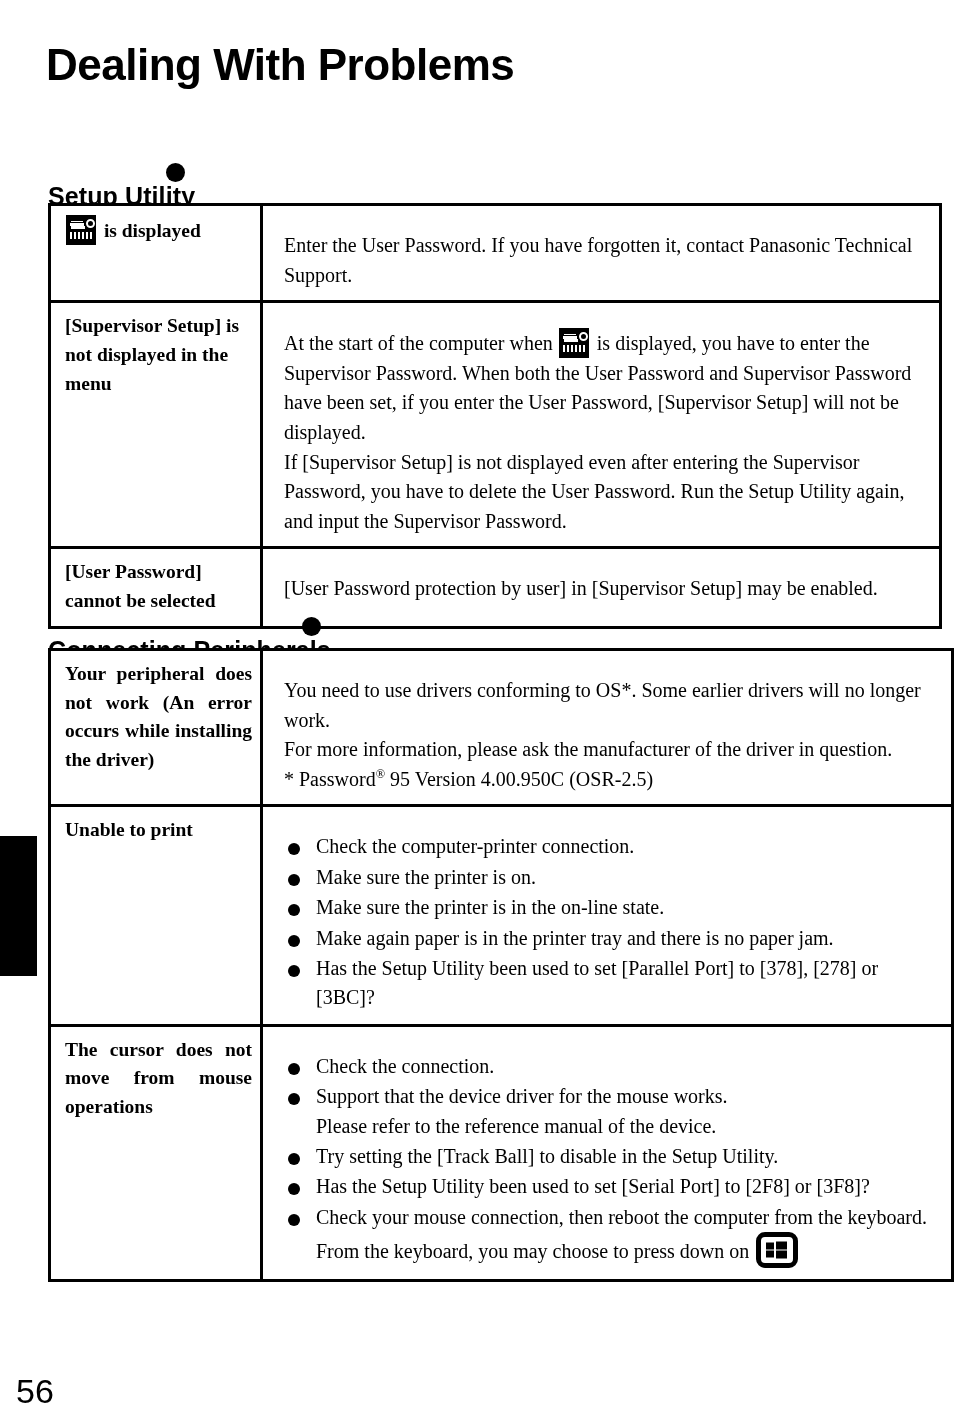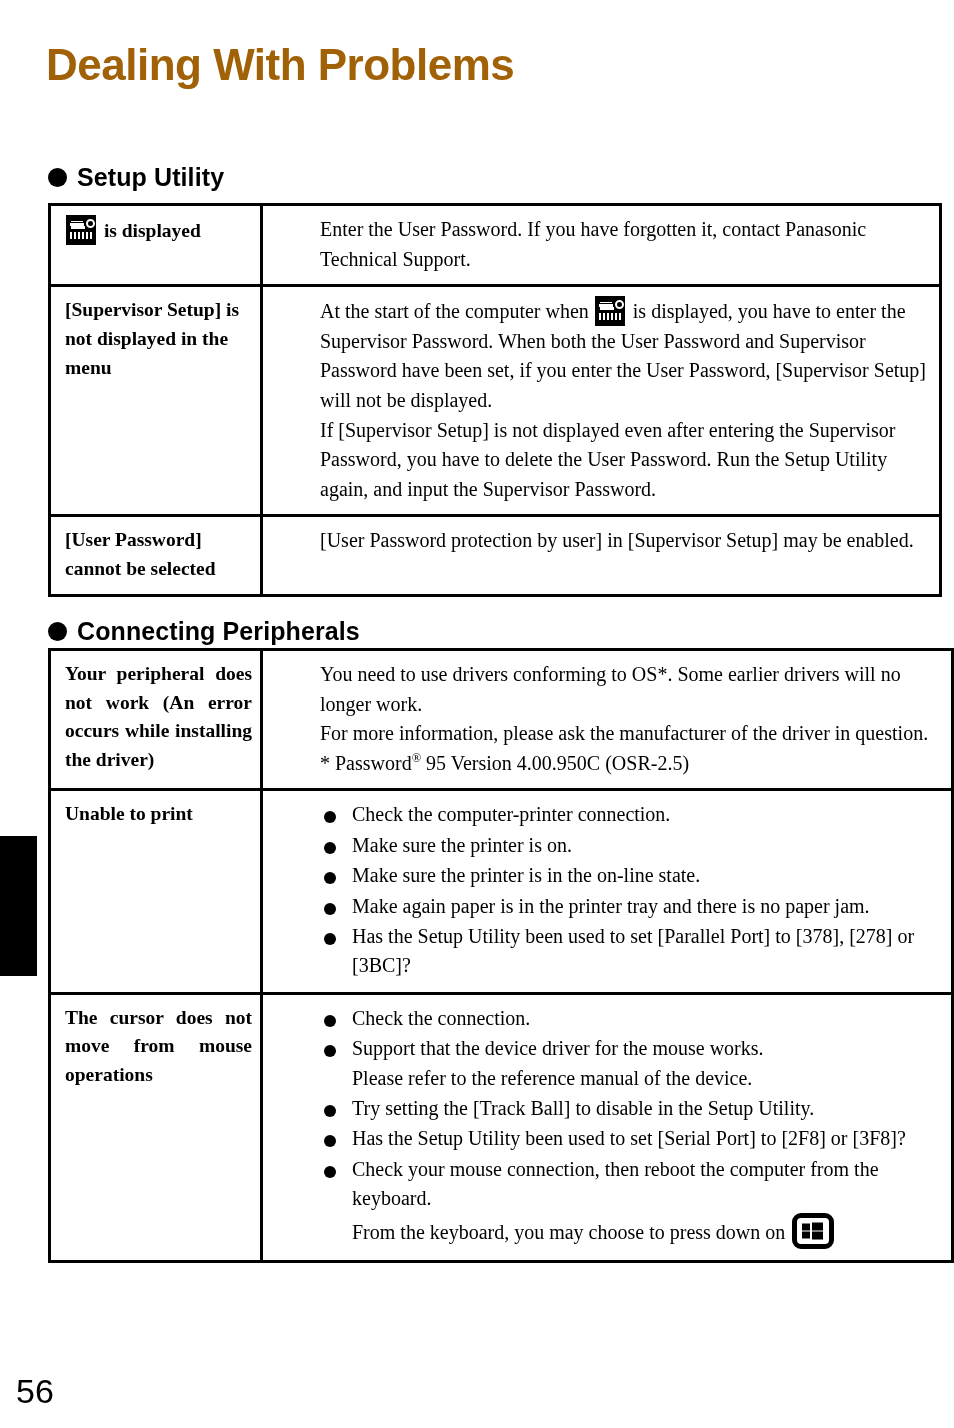--- a/index.html
+++ b/index.html
@@ -35,32 +35,33 @@
   
   .page-title {
     position: absolute;
     left: 46px;
     top: 42px;
     font-family: "Liberation Sans", "DejaVu Sans", sans-serif;
     font-weight: bold;
     font-size: 44px;
     letter-spacing: -0.5px;
     line-height: 1.05;
-    color: #a16207;
+    color: #000000;
   }
 
   
   .section-header {
     position: absolute;
     display: flex;
-    align-items: center;
+    align-items: flex-end;
     font-family: "Liberation Sans", "DejaVu Sans", sans-serif;
     font-weight: bold;
     font-size: 25px;
     letter-spacing: 0.1px;
+    flex-direction: column;
   }
   .section-header .dot {
     width: 19px;
     height: 19px;
     border-radius: 50%;
     background: #000;
     margin-right: 10px;
     flex: 0 0 auto;
   }
   #sec-setup { left: 48px; top: 163px; }
@@ -91,24 +92,23 @@
     padding: 9px 8px 10px 14px;
     font-weight: bold;
     font-size: 19.5px;
     line-height: 1.47;
   }
   .tcell-label.justify { text-align: justify; text-align-last: left; }
 
   .tcell-body {
     flex: 1 1 auto;
     box-sizing: border-box;
-    padding: 9px 12px 10px 21px;
+    padding: 25px 12px 10px 21px;
     font-size: 20px;
     line-height: 1.48;
-    margin-left: 36px;
   }
 
   .cellline { white-space: normal; }
 
   
   .blist { margin: 0; padding: 0; list-style: none; }
   .blist > li {
     position: relative;
     padding-left: 32px;
     margin: 0 0 1px 0;

